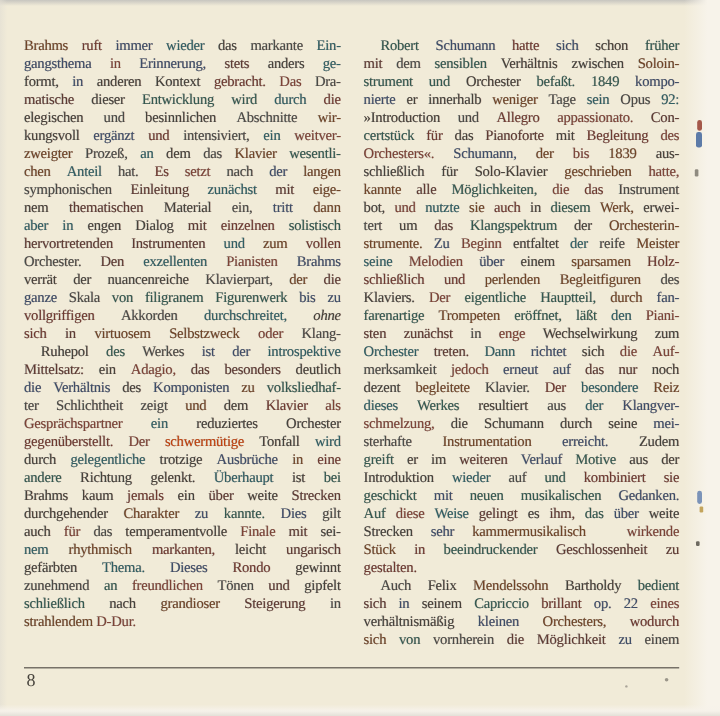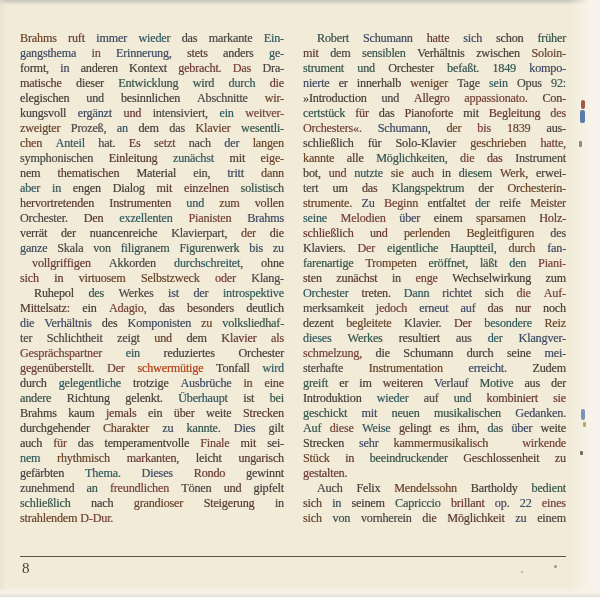--- a/index.html
+++ b/index.html
@@ -165,24 +165,24 @@
       <div class="line">
         <span class="w" style="color: rgb(62, 77, 104);">ganze</span>
         <span class="w" style="color: rgb(75, 74, 69);">Skala</span>
         <span class="w" style="color: rgb(51, 89, 79);">von</span>
         <span class="w" style="color: rgb(51, 89, 79);">filigranem</span>
         <span class="w" style="color: rgb(51, 89, 79);">Figurenwerk</span>
         <span class="w" style="color: rgb(62, 77, 104);">bis</span>
         <span class="w" style="color: rgb(62, 77, 104);">zu</span>
       </div>
       <div class="line">
-        <span class="w" style="color: rgb(110, 58, 48); margin-left: 12px;">vollgriffigen</span>
+        <span class="w" style="color: rgb(110, 58, 48);">vollgriffigen</span>
         <span class="w" style="color: rgb(75, 74, 69);">Akkorden</span>
         <span class="w" style="color: rgb(47, 95, 99);">durchschreitet,</span>
-        <span class="w" style="color: rgb(71, 65, 57);">ohne</span>
+        <span class="w" style="color: rgb(71, 65, 57); font-style: italic;">ohne</span>
       </div>
       <div class="line">
         <span class="w" style="color: rgb(110, 58, 48);">sich</span>
         <span class="w" style="color: rgb(93, 59, 51);">in</span>
         <span class="w" style="color: rgb(111, 69, 39);">virtuosem</span>
         <span class="w" style="color: rgb(111, 69, 39);">Selbstzweck</span>
         <span class="w" style="color: rgb(124, 67, 54);">oder</span>
         <span class="w" style="color: rgb(75, 74, 69);">Klang-</span>
       </div>
       <div class="line indent">
@@ -552,20 +552,26 @@
       </div>
       <div class="line">
         <span class="w" style="color: rgb(93, 59, 51);">sich</span>
         <span class="w" style="color: rgb(62, 77, 104);">in</span>
         <span class="w" style="color: rgb(71, 65, 57);">seinem</span>
         <span class="w" style="color: rgb(51, 89, 79);">Capriccio</span>
         <span class="w" style="color: rgb(110, 58, 48);">brillant</span>
         <span class="w" style="color: rgb(62, 77, 104);">op.</span>
         <span class="w" style="color: rgb(62, 77, 104);">22</span>
         <span class="w" style="color: rgb(124, 67, 54);">eines</span>
+      </div>
+      <div class="line">
+        <span class="w" style="color: rgb(70, 66, 59);">verhältnismäßig</span>
+        <span class="w" style="color: rgb(62, 77, 104);">kleinen</span>
+        <span class="w" style="color: rgb(111, 69, 39);">Orchesters,</span>
+        <span class="w" style="color: rgb(110, 58, 48);">wodurch</span>
       </div>
       <div class="line">
         <span class="w" style="color: rgb(111, 69, 39);">sich</span>
         <span class="w" style="color: rgb(51, 89, 79);">von</span>
         <span class="w" style="color: rgb(75, 74, 69);">vornherein</span>
         <span class="w" style="color: rgb(93, 59, 51);">die</span>
         <span class="w" style="color: rgb(93, 59, 51);">Möglichkeit</span>
         <span class="w" style="color: rgb(62, 77, 104);">zu</span>
         <span class="w" style="color: rgb(75, 74, 69);">einem</span>
       </div>

